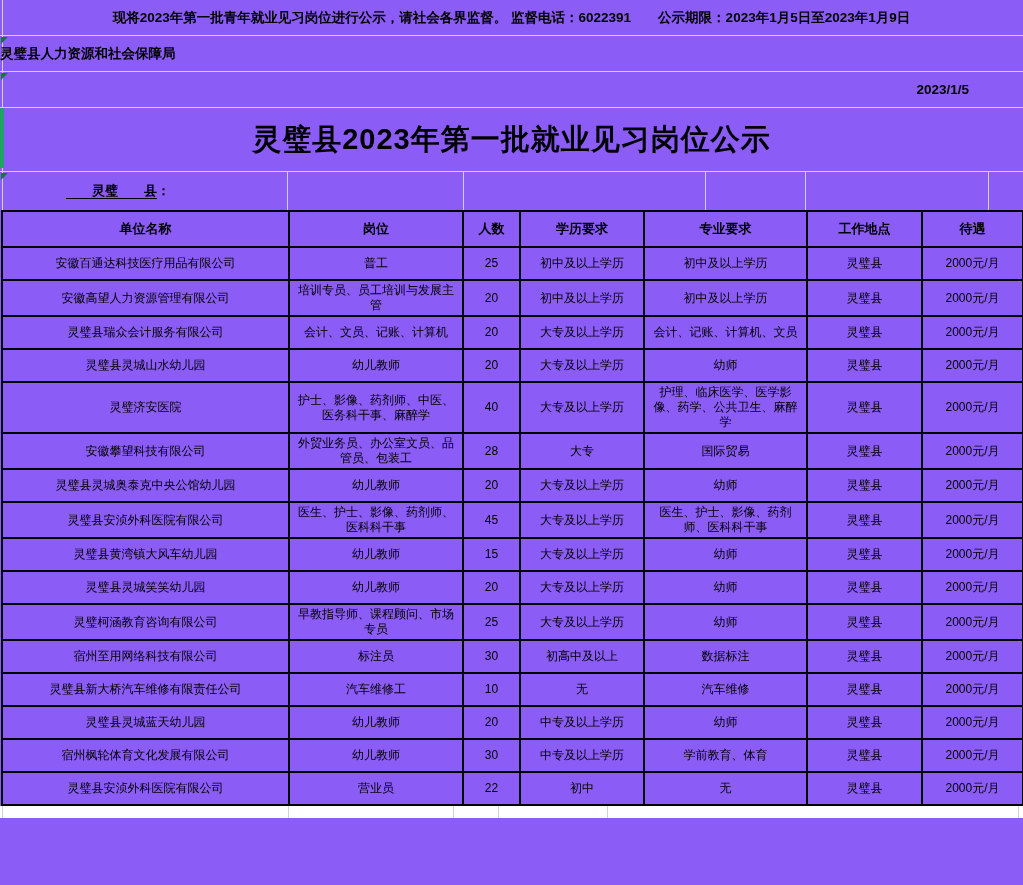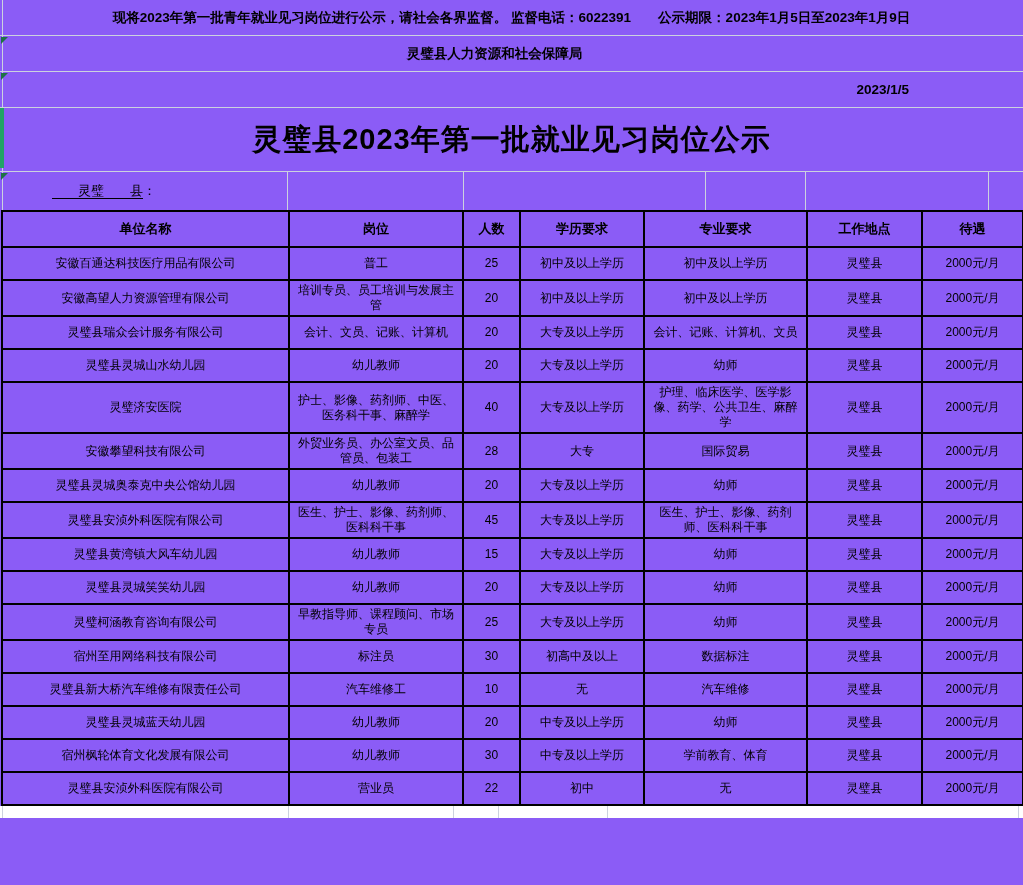--- a/index.html
+++ b/index.html
@@ -3,37 +3,37 @@
 <meta charset="utf-8">
 <style>
   * { margin:0; padding:0; box-sizing:border-box; }
   html,body { background:#fff; }
   body { font-family:"Liberation Sans","DejaVu Sans",sans-serif; color:#000; }
   .screen { position:relative; width:1023px; height:885px; background:#8b5cf6; overflow:hidden; }
 
   
   .toprow { position:relative; width:100%; border-bottom:1px solid #ccd2de; display:flex; align-items:center; }
   .row-announce { height:36px; justify-content:center; font-size:13.5px; font-weight:bold; }
-  .row-dept { height:36px; justify-content:center; padding-right:34px; font-size:13.5px; font-weight:bold; }
-  .row-date { height:36px; justify-content:flex-end; padding-right:114px; font-size:13.5px; font-weight:bold; }
+  .row-dept { height:36px; justify-content:flex-start; padding-right:34px; font-size:13.5px; font-weight:bold; }
+  .row-date { height:36px; justify-content:flex-end; padding-right:54px; font-size:13.5px; font-weight:bold; }
 
   .corner-tri { position:absolute; left:1px; top:1px; width:0; height:0;
     border-top:7px solid #1e7145; border-right:7px solid transparent; }
 
   .left-gridline { position:absolute; left:2px; top:0; width:1px; height:210px; background:#ccd2de; }
 
   
   .title-row { position:relative; width:100%; height:64px; display:flex; align-items:center;
     justify-content:center; border-bottom:1px solid #ccd2de; }
   .title-row h1 { font-size:29px; font-weight:bold; letter-spacing:1px; }
   .green-bar { position:absolute; left:0; top:0; width:4px; height:60px; background:#21a366; }
 
   
   .subheader-row { position:relative; width:100%; height:38px; display:flex; align-items:center;
-    padding-left:52px; font-size:13px; font-weight:normal; }
+    padding-left:66px; font-size:13px; font-weight:bold; }
   .u-part { text-decoration:underline; text-underline-offset:3px; white-space:pre; }
   .sub-grid { position:absolute; top:0; width:1px; height:38px; background:#ccd2de; }
 
   
   table.jobs { border-collapse:collapse; table-layout:fixed; width:1021px; margin-left:1px;
     border:2px solid #000; }
   table.jobs th, table.jobs td { border:2px solid #000; text-align:center; vertical-align:middle;
     padding:2px 3px; overflow:hidden; }
   table.jobs th { height:36px; font-size:13px; font-weight:bold;margin-left:32px; }
   table.jobs td { height:33px; font-size:12px; line-height:15px; font-weight:normal; }

